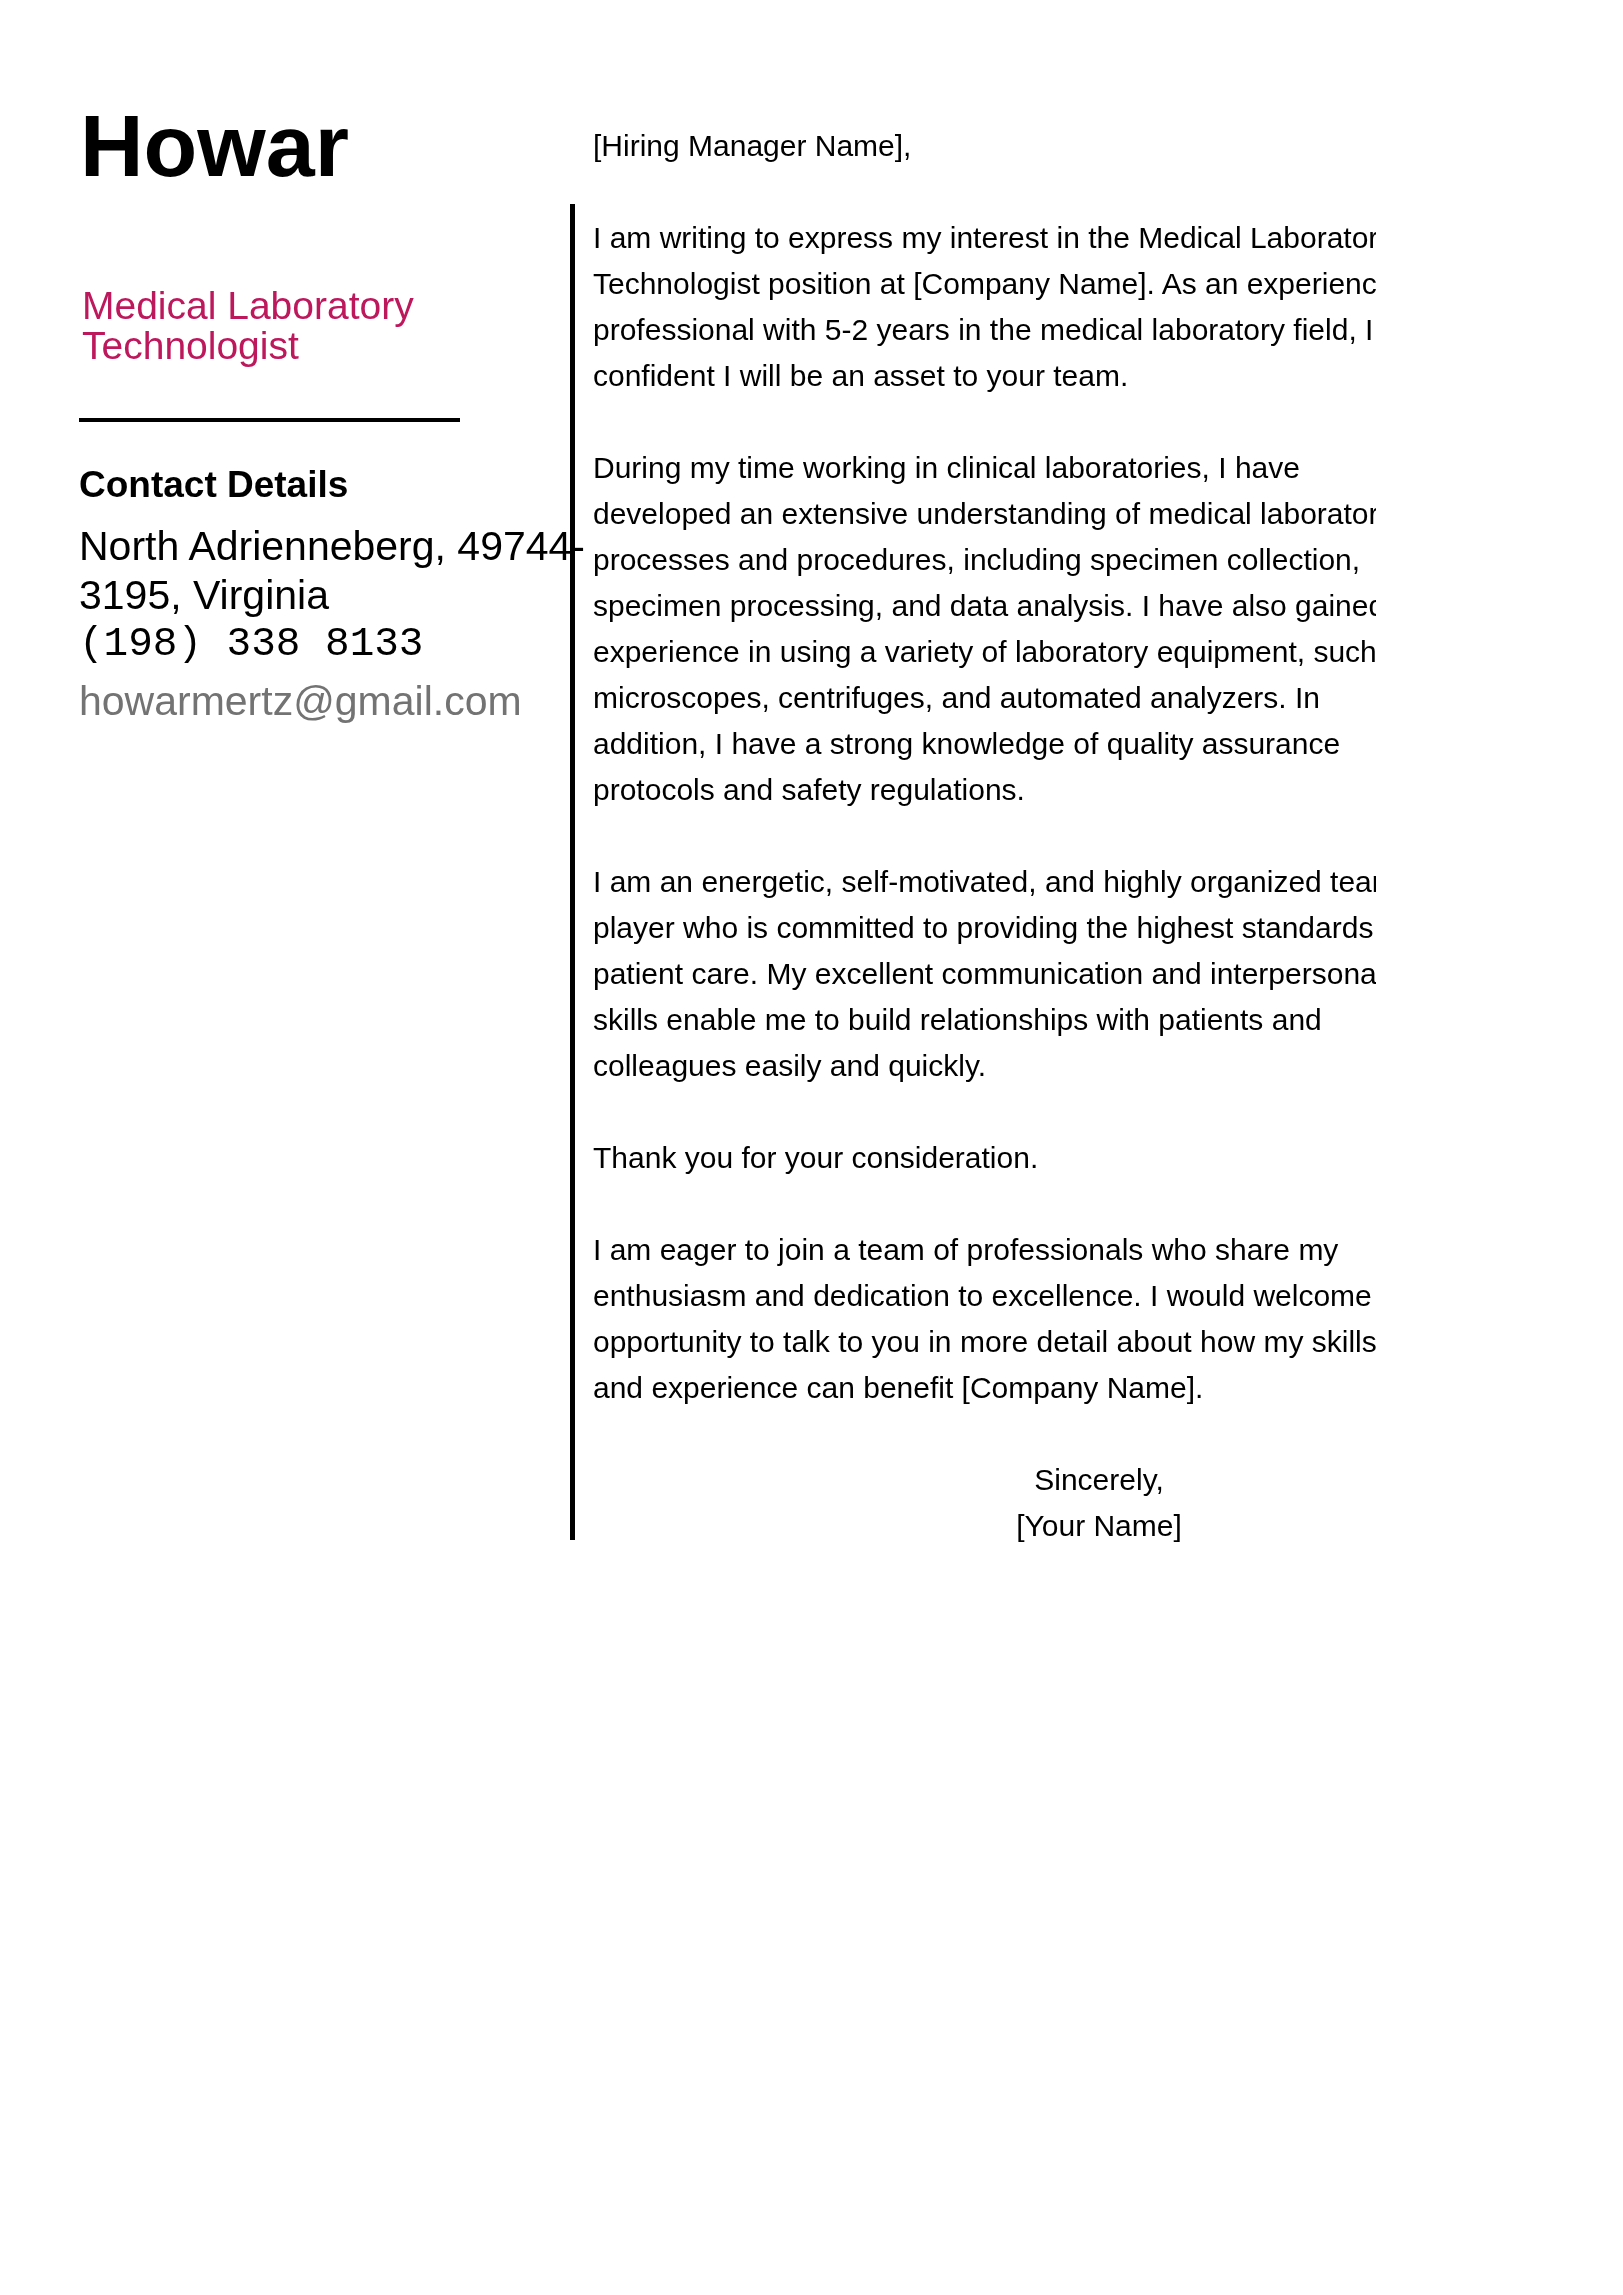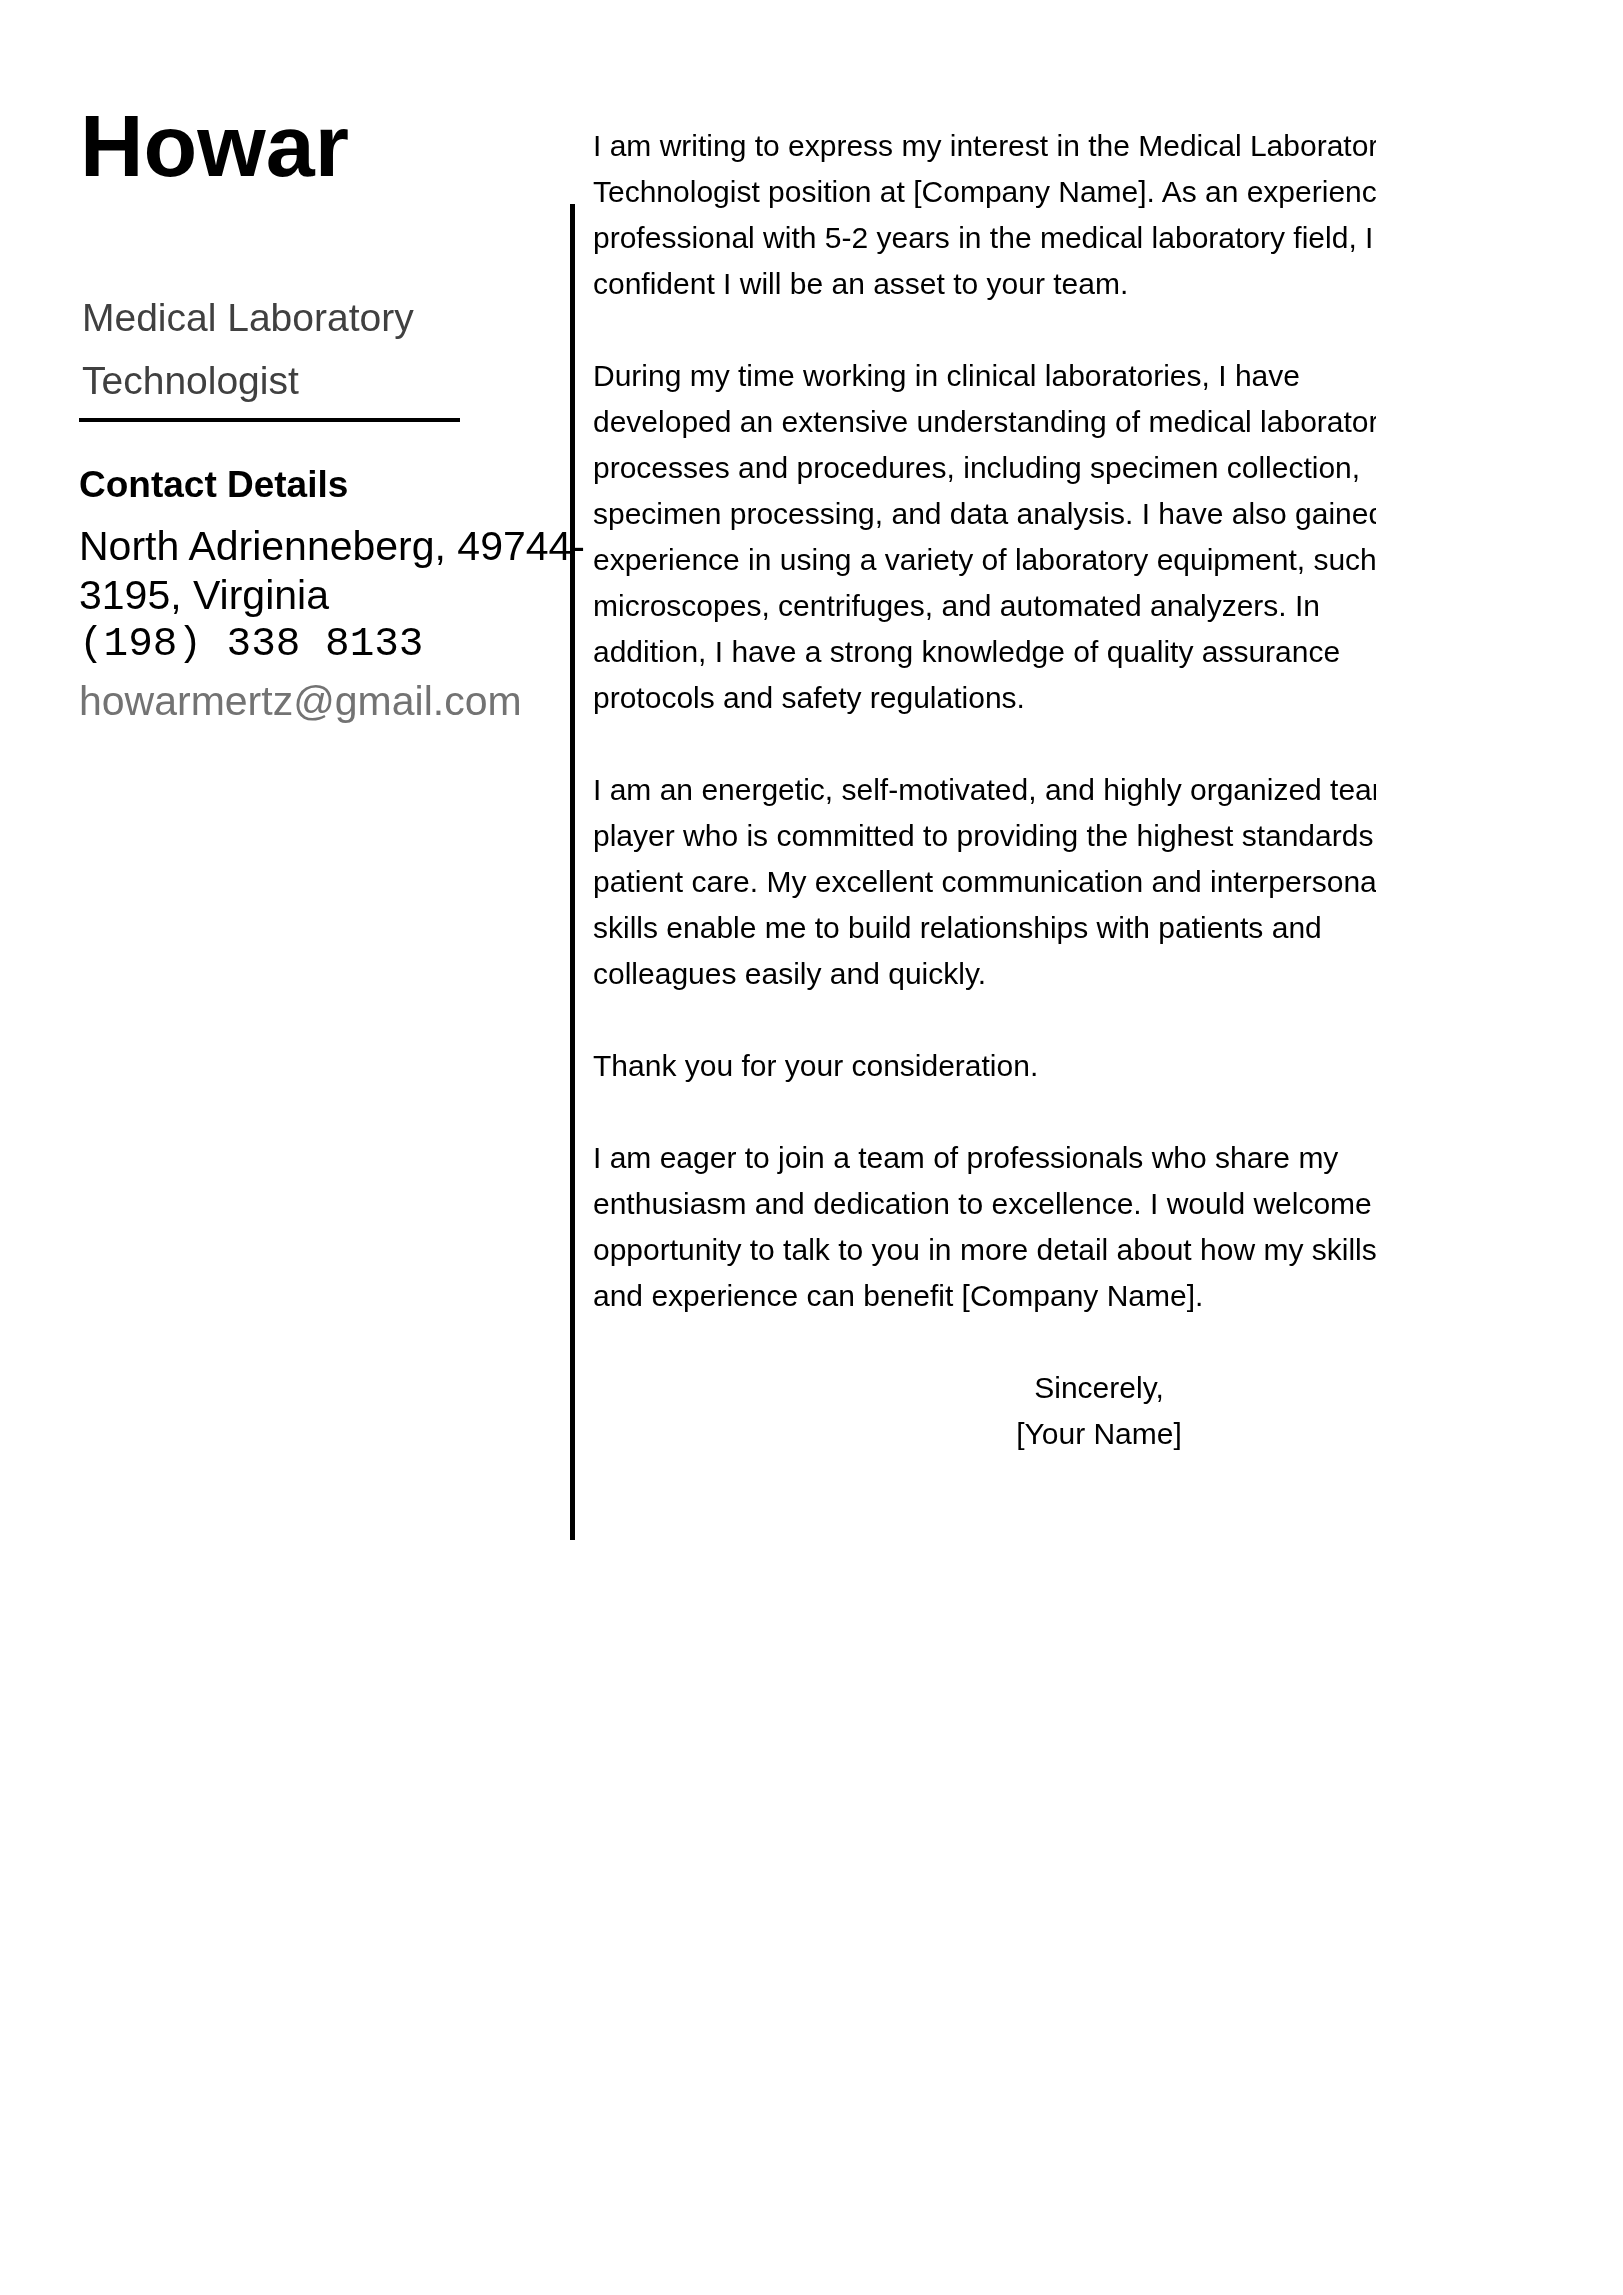--- a/index.html
+++ b/index.html
@@ -21,23 +21,23 @@
     position: absolute; left: 80px; top: 103px;
     margin: 0;
     font-size: 88px; line-height: 85px;
     color: #000000; font-weight: 400;
   }
   .name .first { display: block; font-weight: 600; }
   .name .last  { display: block; font-weight: 400; }
 
   .job-title {
     position: absolute; left: 82px; top: 286px;
-    font-size: 39px; line-height: 63px;
+    font-size: 39px; line-height: 40px;
     white-space: pre-line;
-    color: #404040;
+    color: #be185d;
   }
 
   .divider {
     position: absolute; left: 79px; top: 418px;
     width: 381px; height: 3.9px;
     background: #000000; border: none; margin: 0;
   }
 
   .contact-heading {
     position: absolute; left: 79px; top: 465px;
@@ -101,20 +101,21 @@
       <div class="address">North Adrienneberg, 49744-
 3195, Virginia</div>
       <div class="phone">(198) 338 8133</div>
       <a class="email">howarmertz@gmail.com</a>
     </div>
   </aside>
 
   <div class="accent-bar"></div>
 
   <main class="letter">
+    <p>[Hiring Manager Name],</p>
     <p>I am writing to express my interest in the Medical Laboratory
 Technologist position at [Company Name]. As an experienced
 professional with 5-2 years in the medical laboratory field, I am
 confident I will be an asset to your team.</p>
     <p>During my time working in clinical laboratories, I have
 developed an extensive understanding of medical laboratory
 processes and procedures, including specimen collection,
 specimen processing, and data analysis. I have also gained
 experience in using a variety of laboratory equipment, such as
 microscopes, centrifuges, and automated analyzers. In

